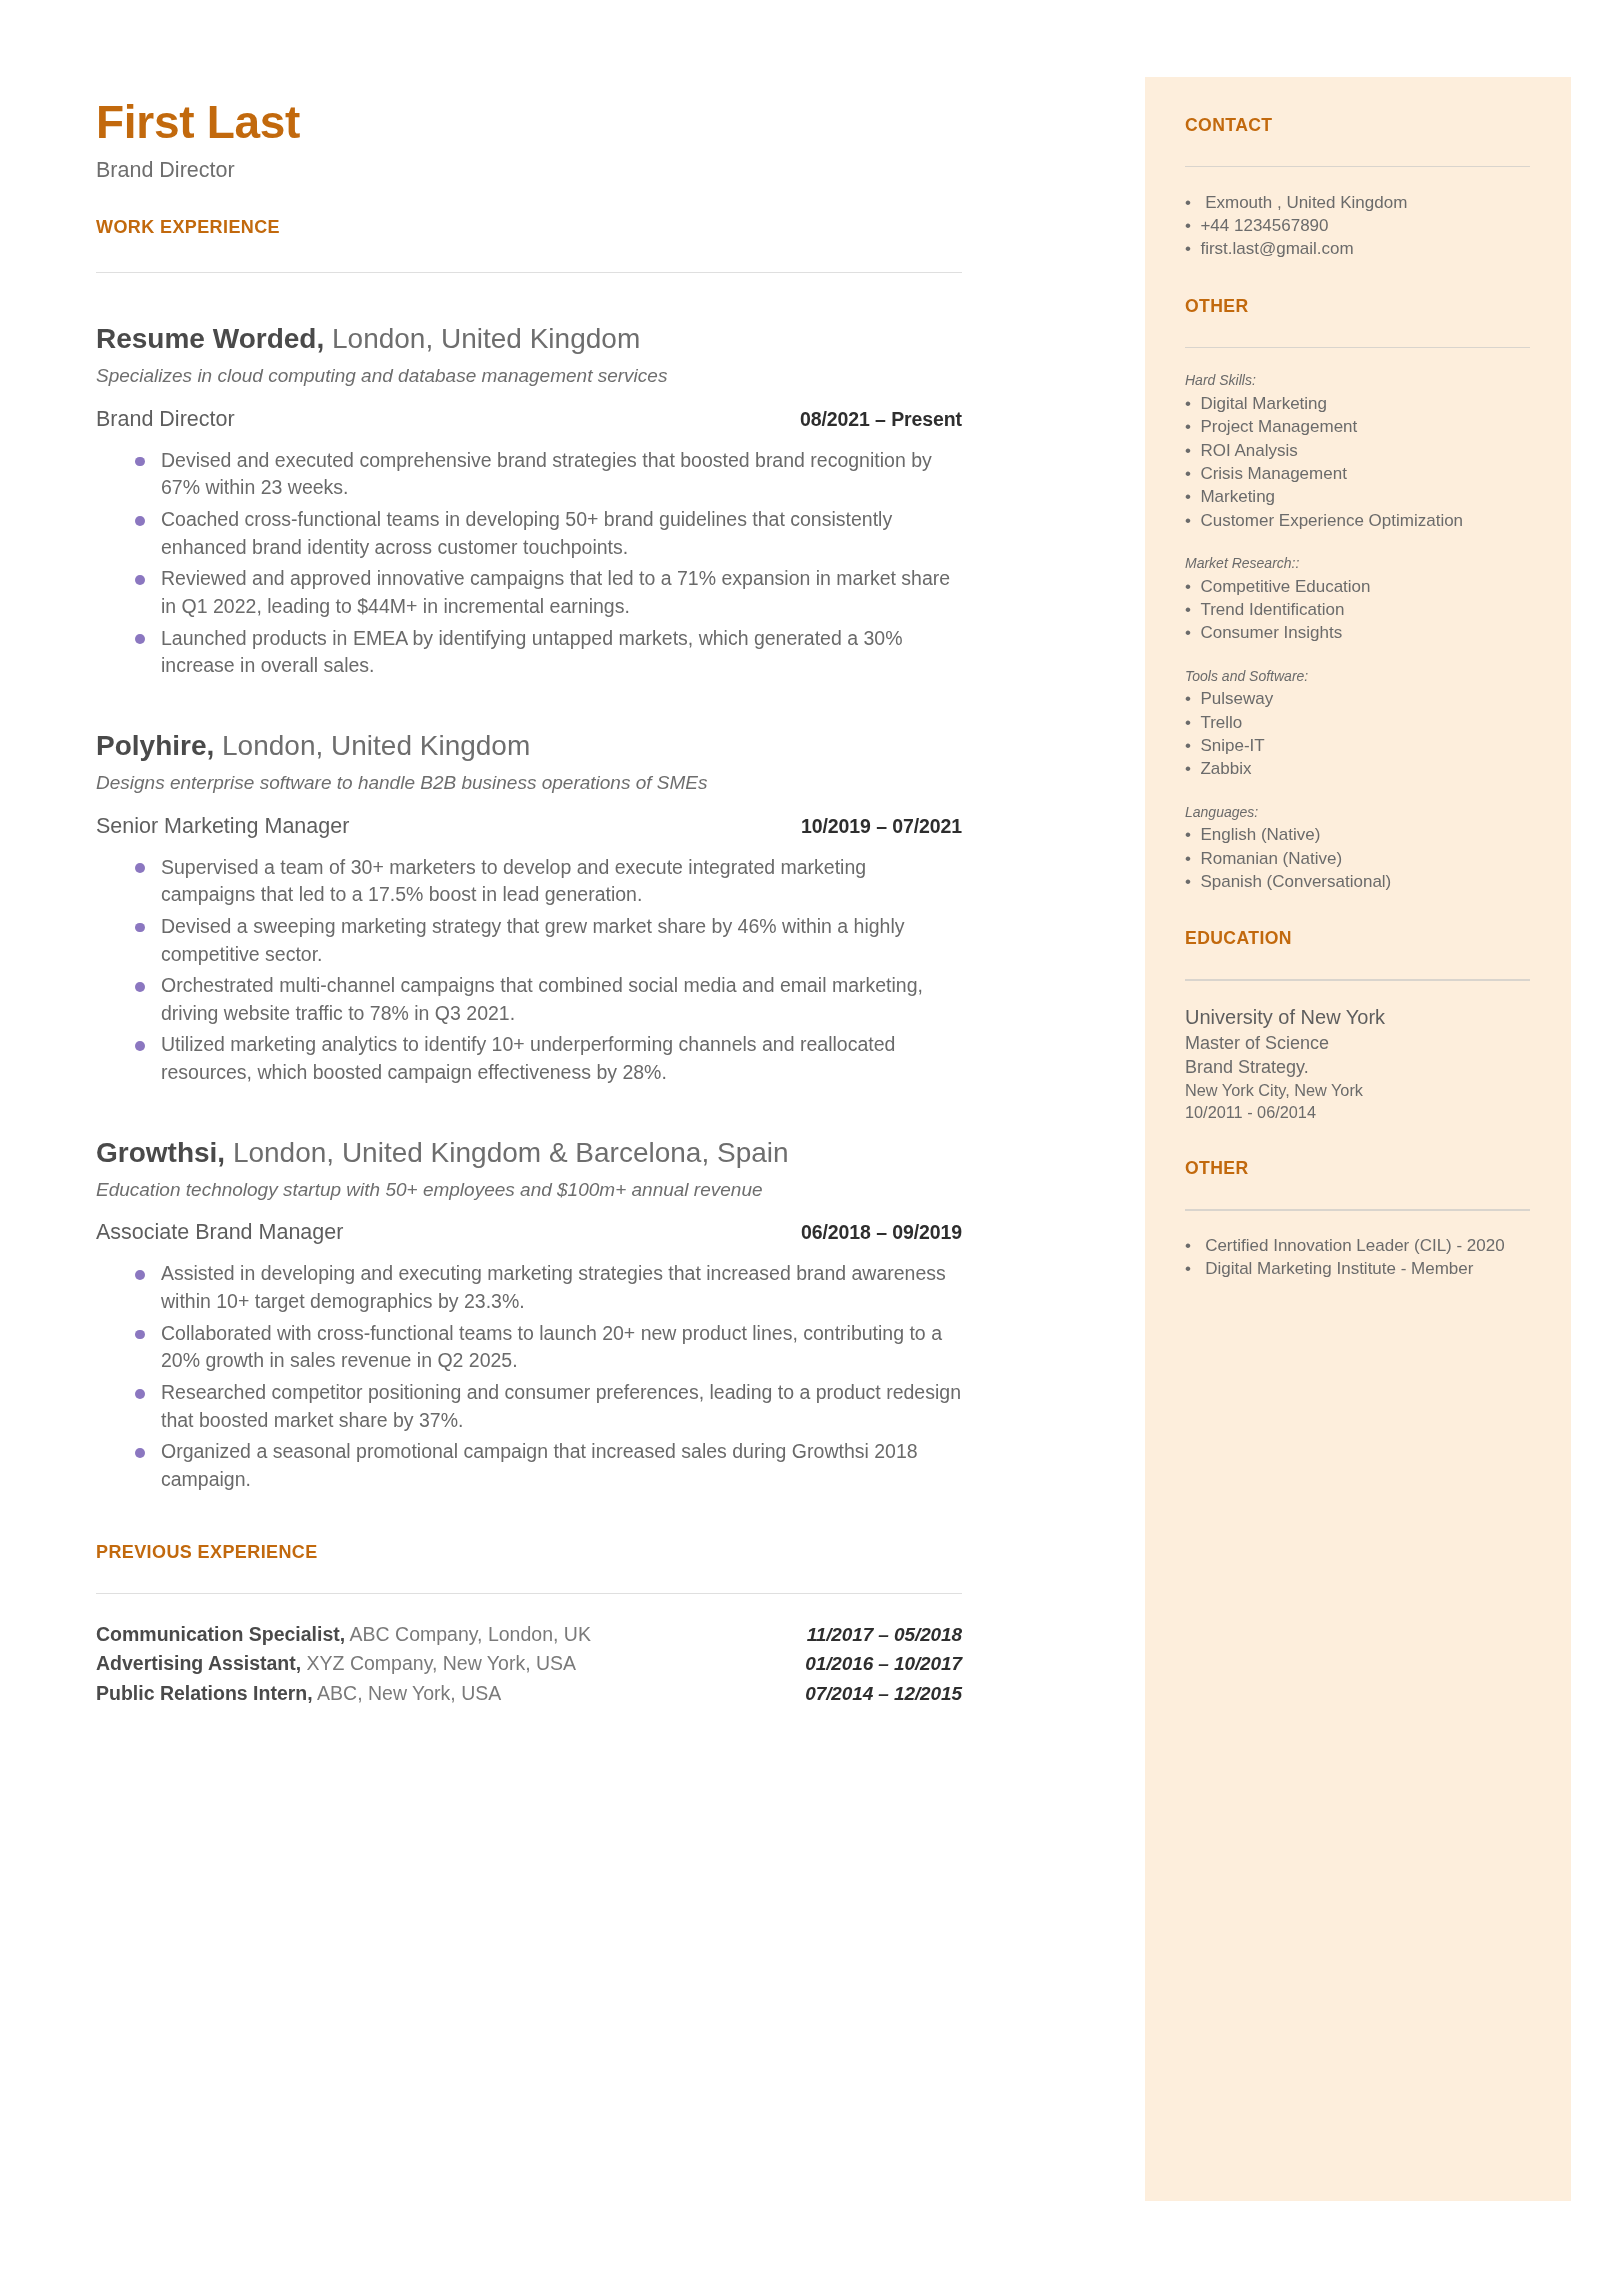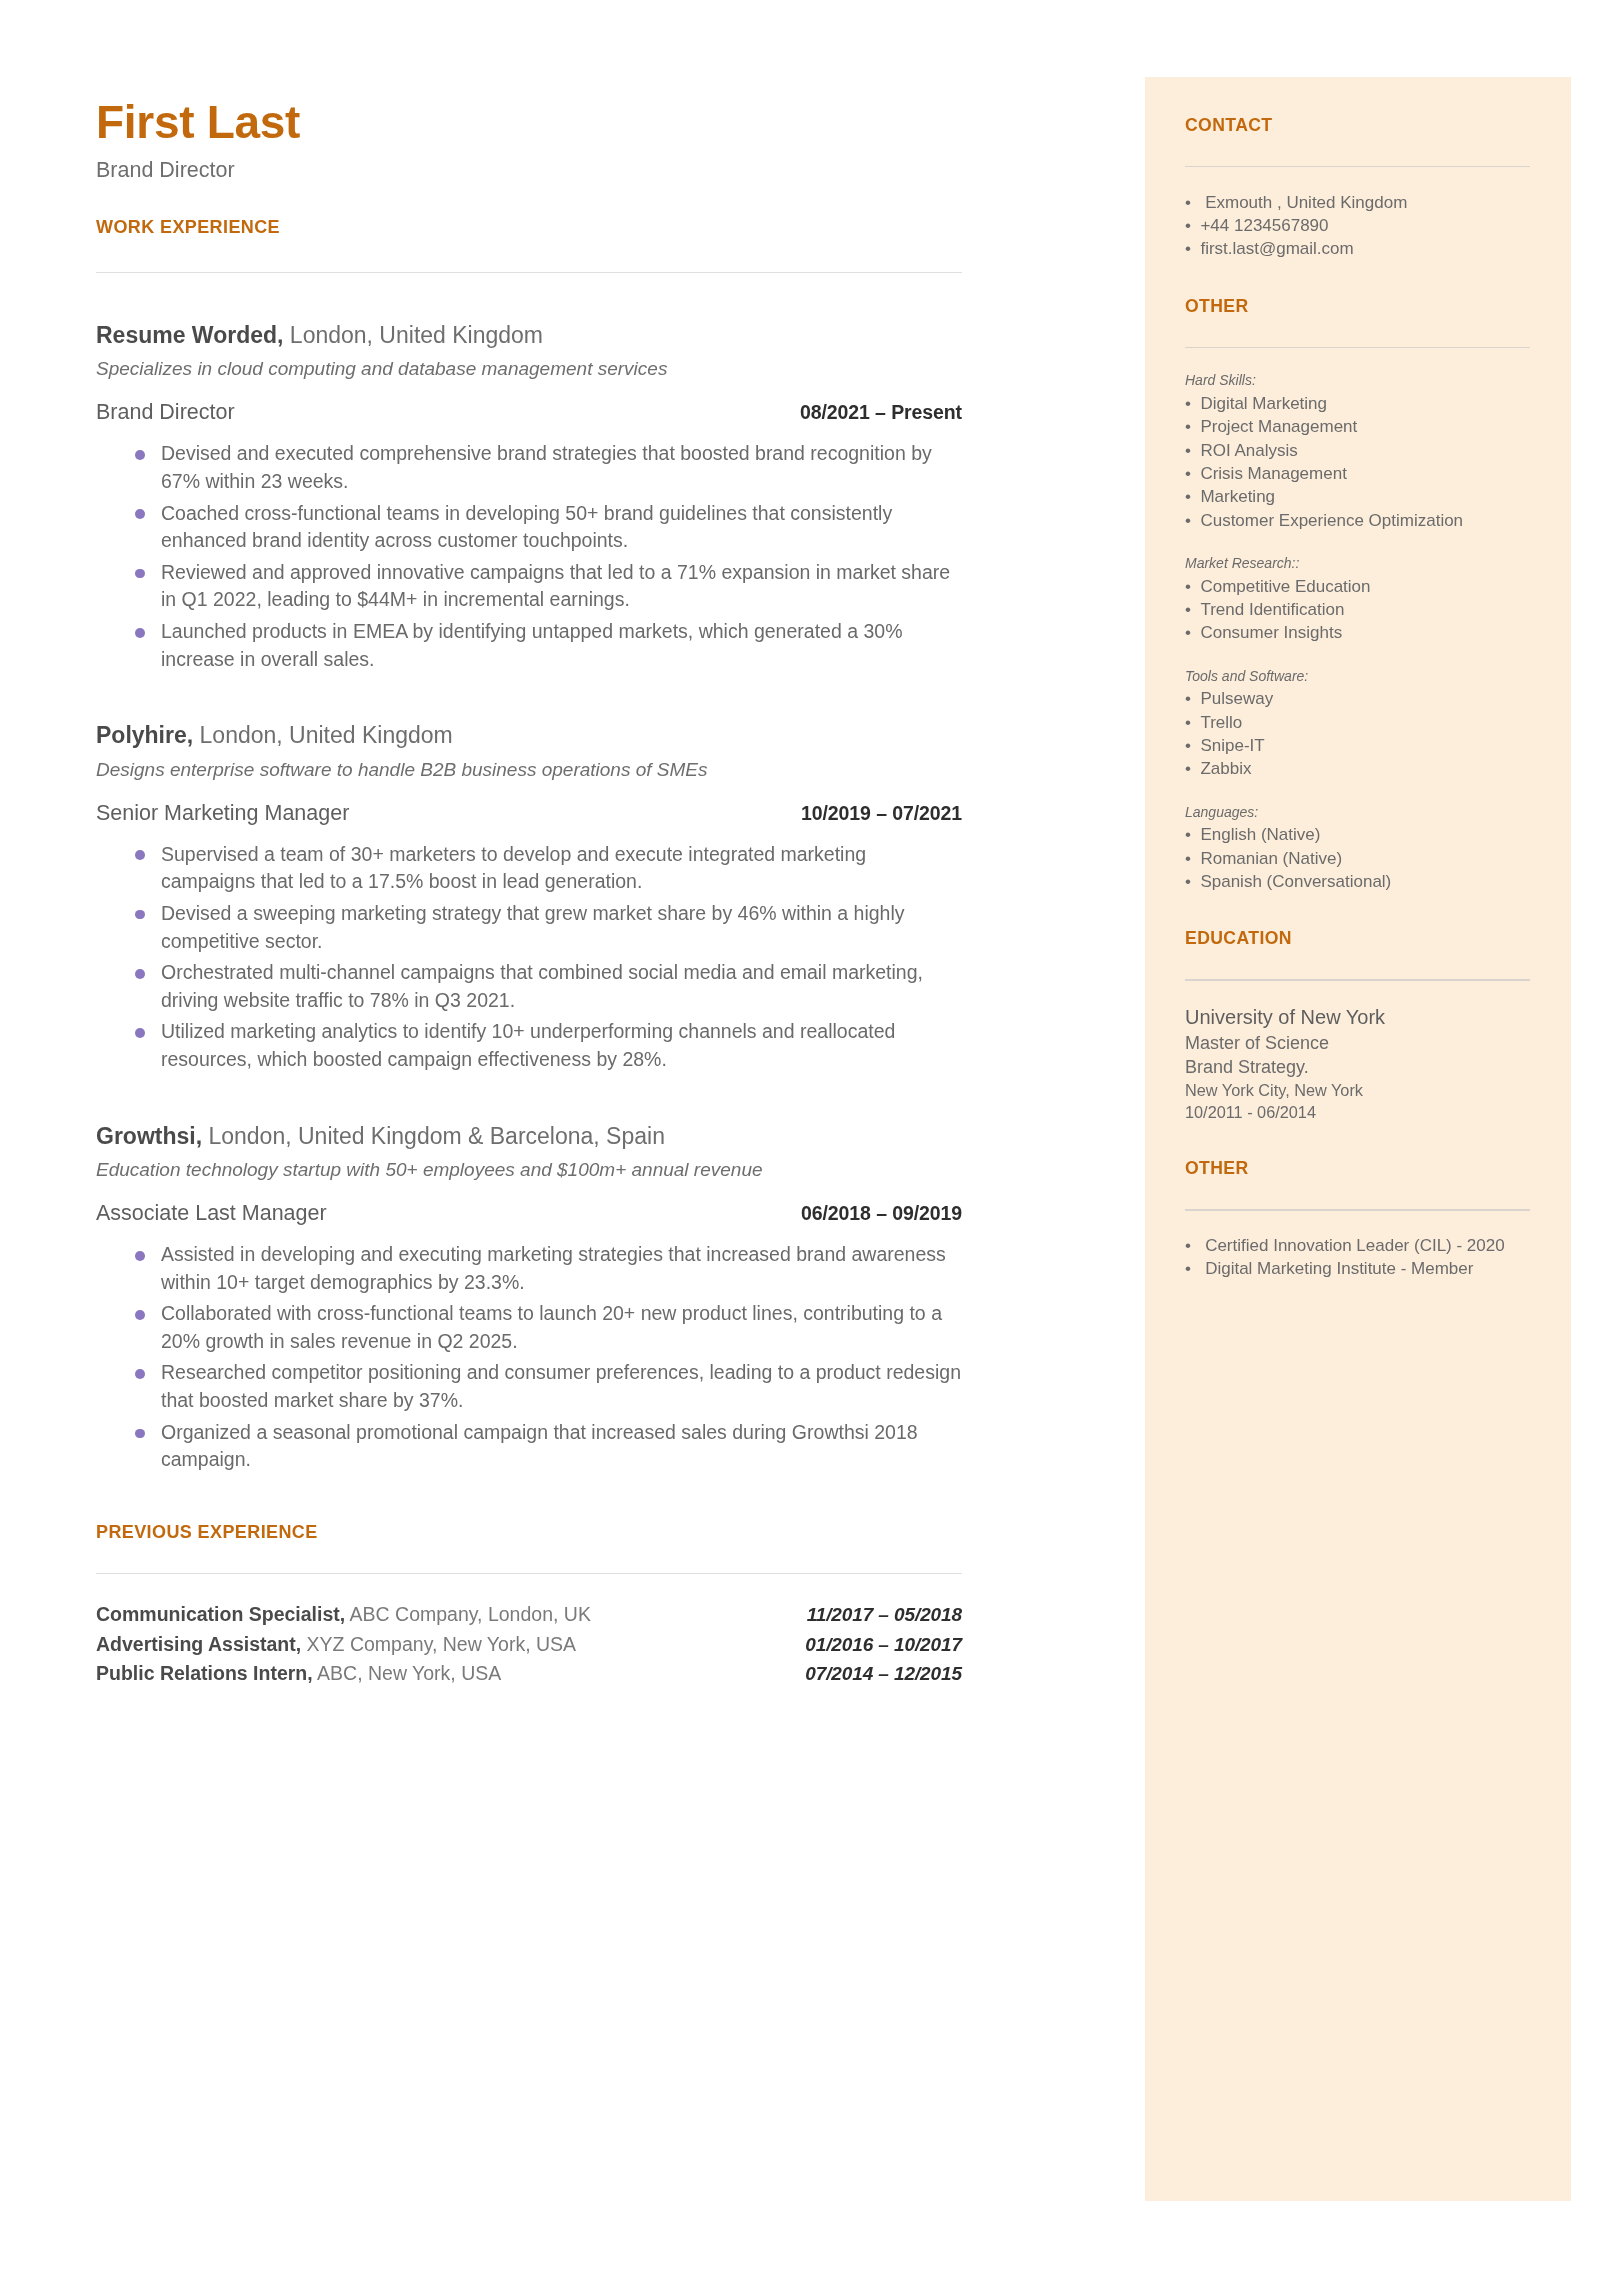--- a/index.html
+++ b/index.html
@@ -70,21 +70,21 @@
     margin-top: 34px;
     margin-bottom: 29px;
     width: 100%;
   }
   .rule.tight { margin-top: 30px; margin-bottom: 26px; }
 
   .job { margin-bottom: 5.2px; }
   .job + .job { margin-top: 31px; }
 
   .company {
-    font-size: 23px;
+    font-size: 28px;
     color: #6e6e6e;
     line-height: 1.3;
     margin-bottom: 6.5px;
     margin-top: 48px;
   }
   .company b {
     color: #4a4a4a;
     font-weight: bold;
   }
   .company-desc {
@@ -266,21 +266,21 @@
             <li>Supervised a team of 30+ marketers to develop and execute integrated marketing campaigns that led to a 17.5% boost in lead generation.</li>
             <li>Devised a sweeping marketing strategy that grew market share by 46% within a highly competitive sector.</li>
             <li>Orchestrated multi-channel campaigns that combined social media and email marketing, driving website traffic to 78% in Q3 2021.</li>
             <li>Utilized marketing analytics to identify 10+ underperforming channels and reallocated resources, which boosted campaign effectiveness by 28%.</li>
           </ul>
         </div>
         <div class="job">
           <div class="company"><b>Growthsi,</b><span> London, United Kingdom &amp; Barcelona, Spain</span></div>
           <div class="company-desc">Education technology startup with 50+ employees and $100m+ annual revenue</div>
           <div class="role-row">
-            <div class="role-title">Associate Last Manager</div>
+            <div class="role-title">Associate Brand Manager</div>
             <div class="role-dates">06/2018 – 09/2019</div>
           </div>
           <ul class="bullets">
             <li>Assisted in developing and executing marketing strategies that increased brand awareness within 10+ target demographics by 23.3%.</li>
             <li>Collaborated with cross-functional teams to launch 20+ new product lines, contributing to a 20% growth in sales revenue in Q2 2025.</li>
             <li>Researched competitor positioning and consumer preferences, leading to a product redesign that boosted market share by 37%.</li>
             <li>Organized a seasonal promotional campaign that increased sales during Growthsi 2018 campaign.</li>
           </ul>
         </div>
       </div>

